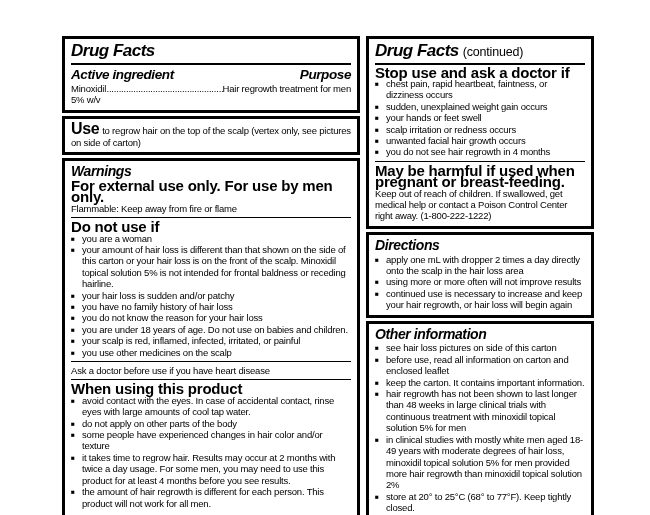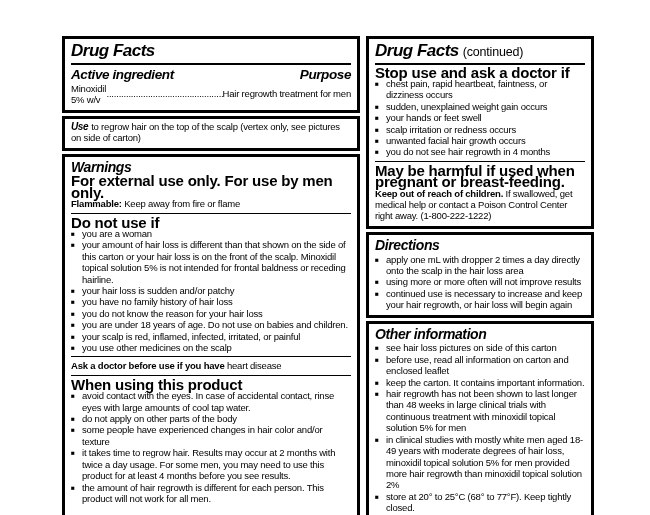--- a/index.html
+++ b/index.html
@@ -15,29 +15,29 @@
   .box { border:3px solid #000; background:#fff; padding:2px 6px 4px 6px; box-sizing:border-box; flex:0 0 auto; }
   .grow { flex:1 1 auto; }
 
   .h1 { font-style:italic; font-weight:bold; font-size:17px; letter-spacing:-0.5px; line-height:1.15; }
   .title-row { display:flex; align-items:baseline; gap:4px; }
   .h1-suffix { font-style:normal; font-weight:normal; font-size:12.5px; letter-spacing:-0.2px; }
   .rule { border-top:2px solid #000; margin:2px 0 2px; }
   .divider { border-top:1.5px solid #000; margin:3px 0; }
 
   .h2 { font-style:italic; font-weight:bold; font-size:14px; letter-spacing:-0.4px; line-height:1.2; }
-  .h2-inline { font-style:italic; font-weight:bold; font-size:10px; letter-spacing:-0.4px; line-height:1; padding-right:3px; }
+  .h2-inline { font-weight:bold; font-size:16px; letter-spacing:-0.4px; line-height:1; padding-right:3px; }
   .h3 { font-weight:bold; font-size:15px; line-height:11.4px; letter-spacing:-0.2px; }
 
   .body-text, .bullets li { font-size:9.5px; line-height:11.4px; letter-spacing:-0.2px; }
-  .b { font-weight:bold; }
+  .b { font-weight:normal; }
 
   .ai-row { display:flex; justify-content:space-between; align-items:baseline;
             font-style:italic; font-weight:bold; font-size:13.5px; letter-spacing:-0.4px; line-height:1.2; }
-  .leader-row { display:flex; align-items:center; font-size:9.5px; line-height:11.5px; letter-spacing:-0.2px; }
+  .leader-row { display:flex; align-items:flex-start; font-size:9.5px; line-height:11.5px; letter-spacing:-0.2px; }
   .leader-dots { flex:1 1 auto; overflow:hidden; white-space:nowrap; }
   .leader-end { white-space:nowrap; }
 
   ul.bullets { list-style:none; margin:0; padding:0; }
   ul.bullets li { position:relative; padding-left:11px; }
   ul.bullets li::before { content:"\25A0"; position:absolute; left:0; top:0; font-size:6.5px; }
 
   .rel { position:relative; }
   .arrow { position:absolute; right:6px; bottom:3px; font-size:10px; line-height:1; }
 

